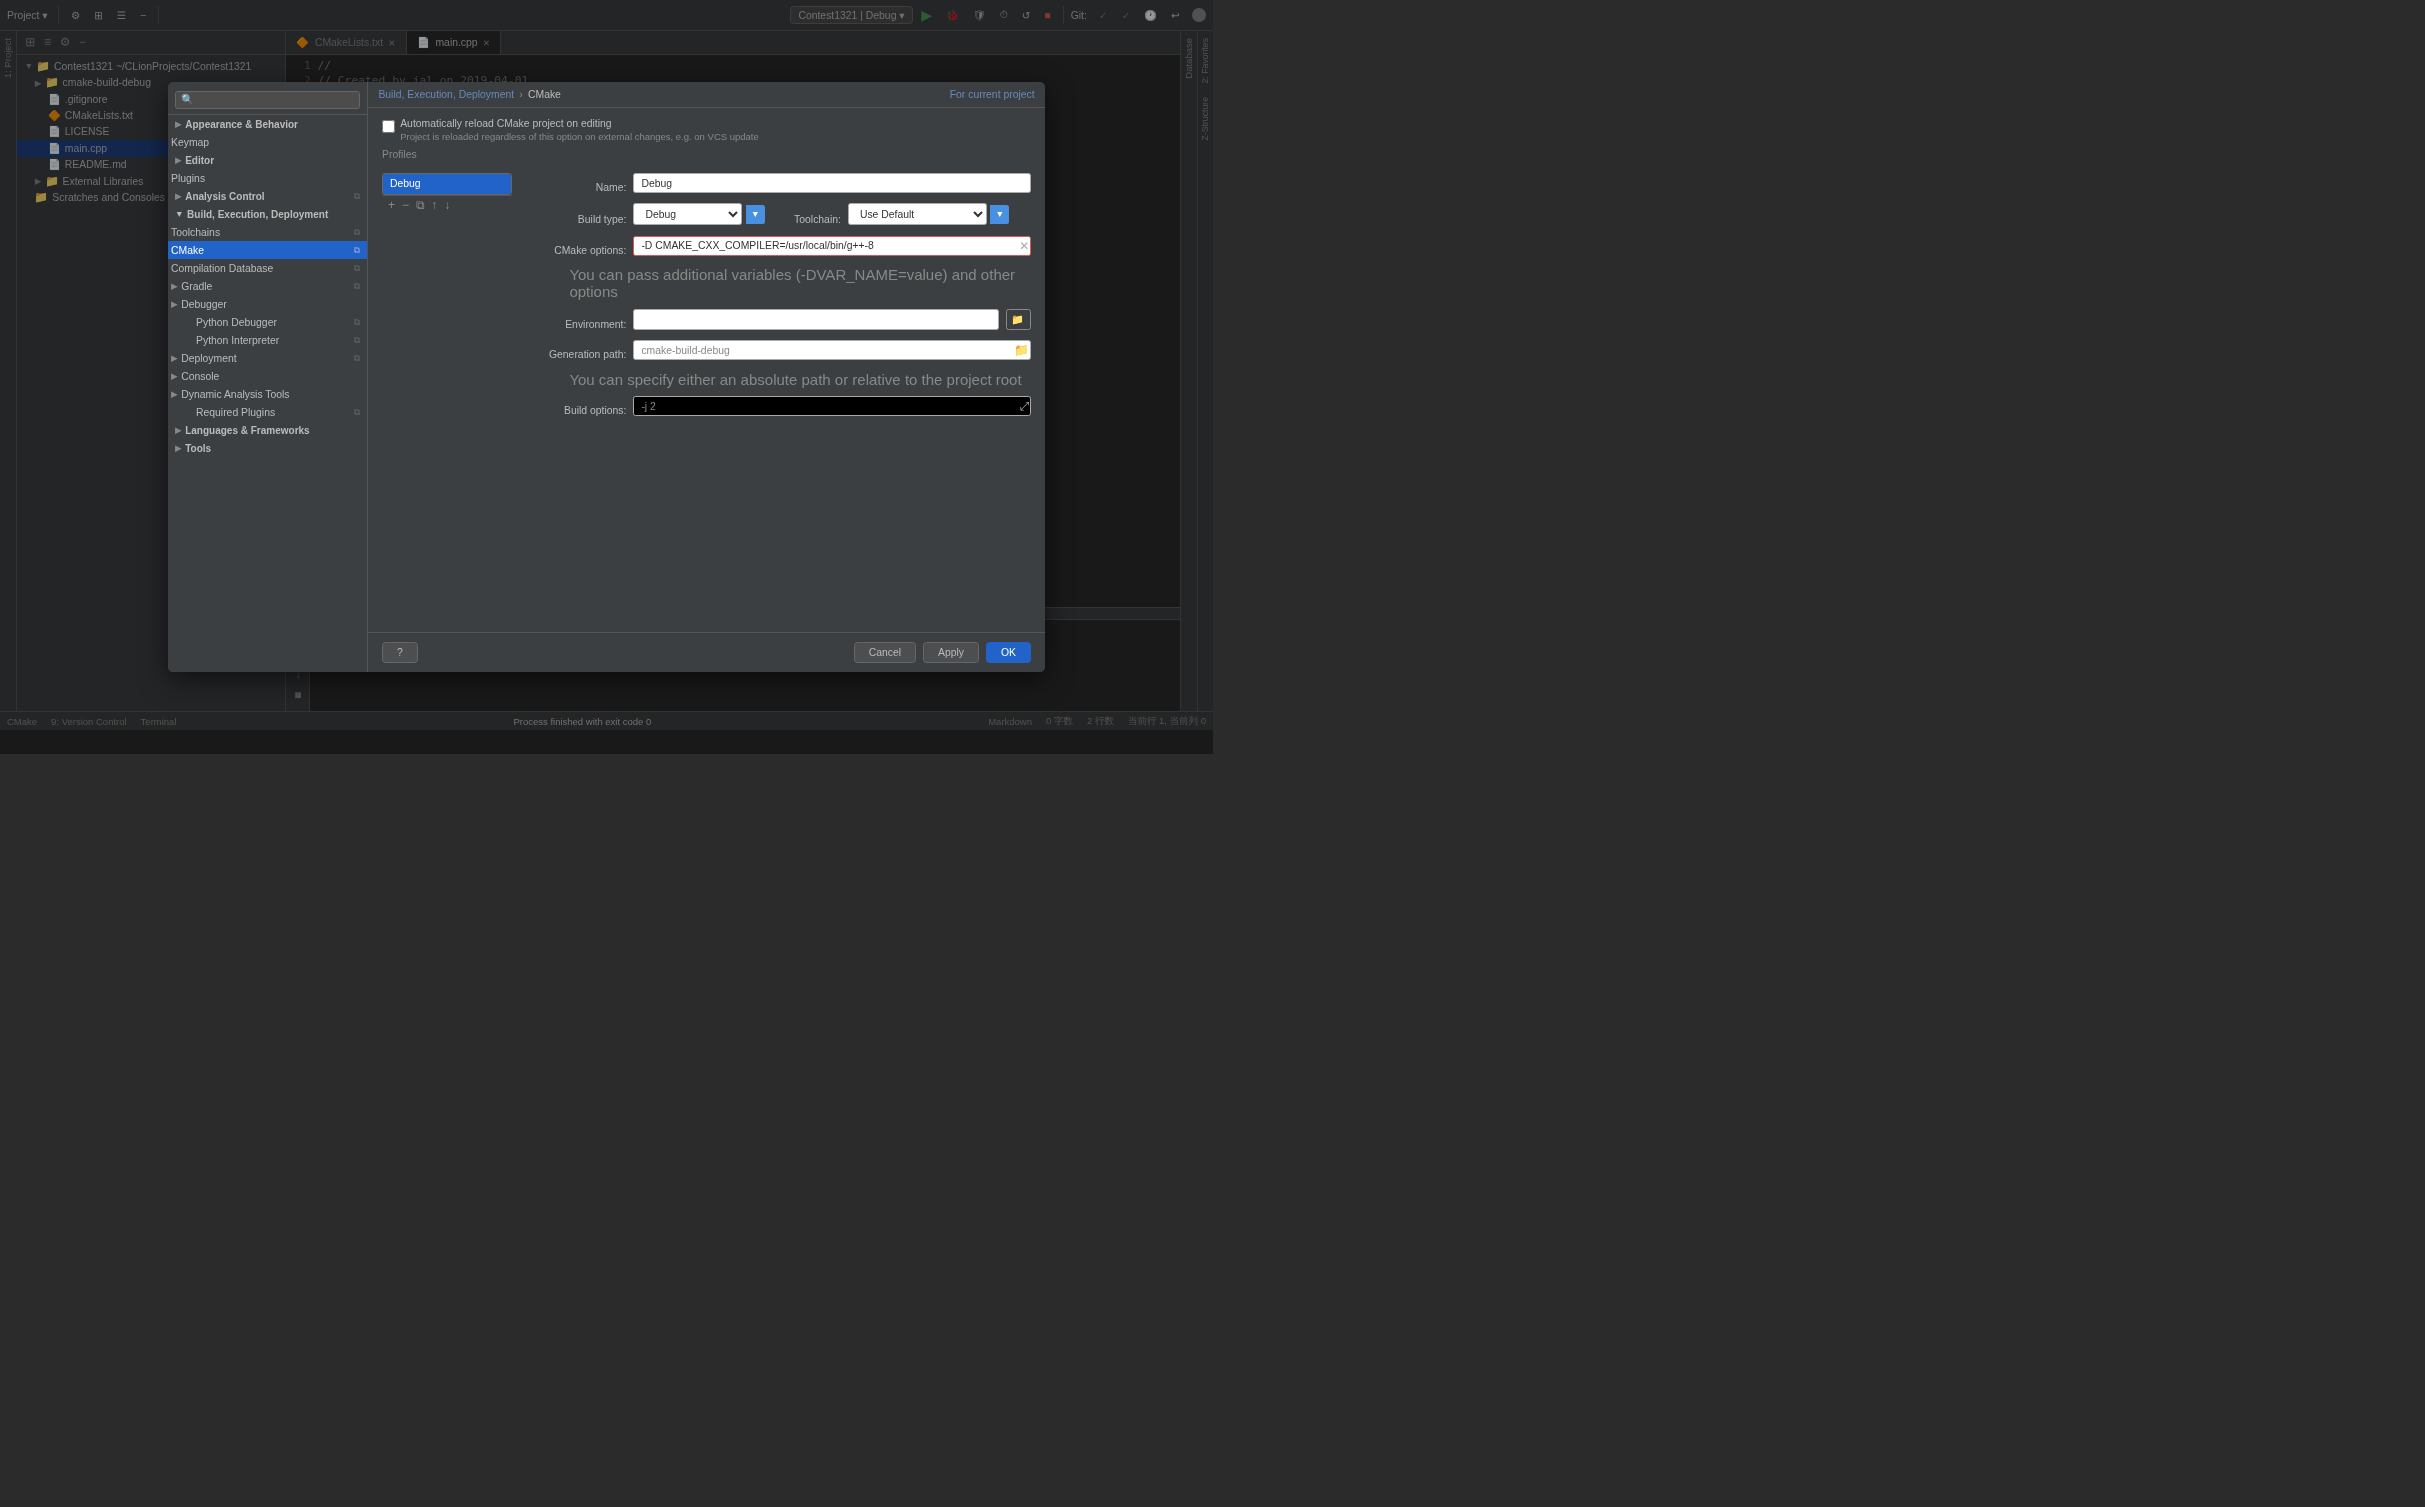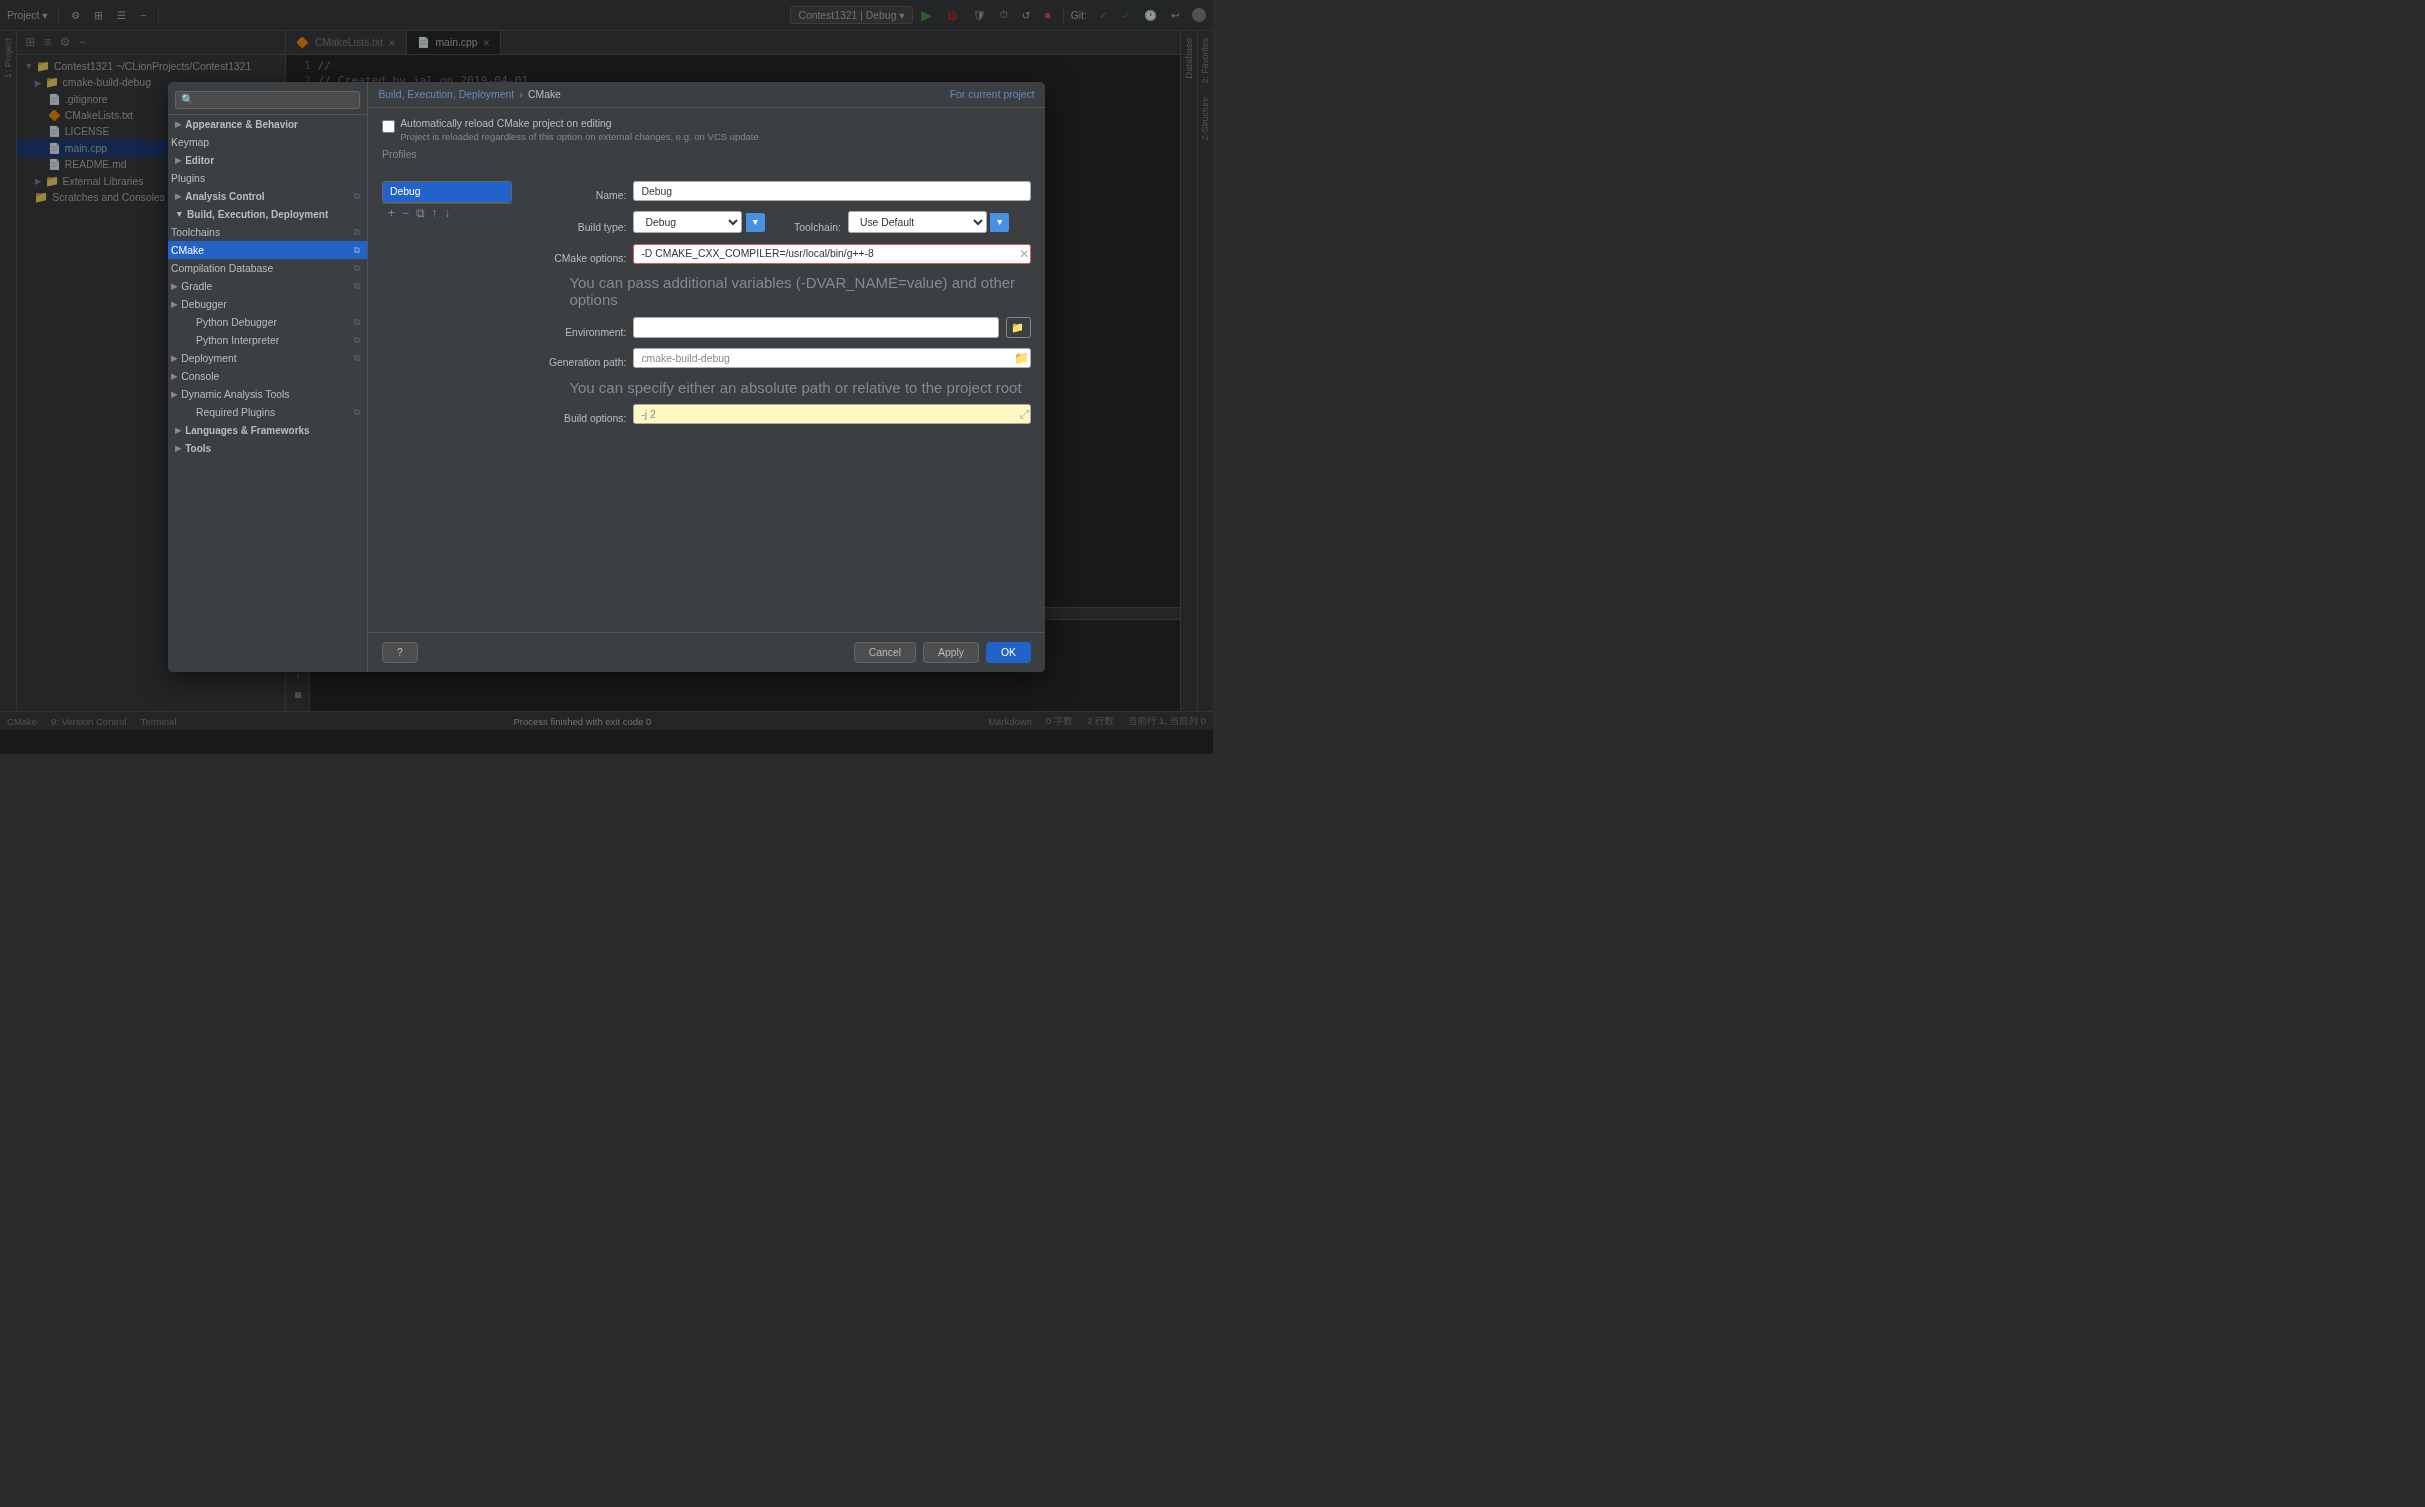--- a/index.html
+++ b/index.html
@@ -463,21 +463,21 @@
       cursor: pointer;
     }
 
     
     .profiles-section {
       margin-bottom: 10.4px;
     }
     .profiles-label {
       color: #888;
       font-size: 10.4px;
-      margin-bottom: 21px;
+      margin-bottom: 13px;
     }
     .profiles-layout {
       display: flex;
       gap: 10.4px;
     }
     .profiles-list {
       width: 130px;
       border: 0.9px solid #666;
       border-radius: 2.6px;
       overflow: hidden;
@@ -999,21 +999,21 @@
                   <div style="position:relative; flex:1;">
                     <input type="text" style="width: 100%; background: white; border: 0.9px solid rgb(170, 170, 170); border-radius: 2.6px; color: rgb(136, 136, 136); font-size: 10.4px; padding: 3.5px 21px 3.5px 7px;" value="cmake-build-debug">
                     <button style="position:absolute; right:1.7px; top:50%; transform:translateY(-50%); background:transparent; border:none; color:#aaa; cursor:pointer; font-size:12px;">📁</button>
                   </div>
                 </div>
                 <div class="form-hint">You can specify either an absolute path or relative to the project root</div>
 
                 <div class="form-row">
                   <span class="form-label">Build options:</span>
                   <div style="position:relative; flex:1;">
-                    <input type="text" style="width: 100%; background: #fef9c3; border: 0.9px solid rgb(170, 170, 170); border-radius: 2.6px; color: rgb(136, 136, 136); font-size: 10.4px; padding: 3.5px 21px 3.5px 7px;" value="-j 2">
+                    <input type="text" style="width: 100%; background: #000000; border: 0.9px solid rgb(170, 170, 170); border-radius: 2.6px; color: rgb(136, 136, 136); font-size: 10.4px; padding: 3.5px 21px 3.5px 7px;" value="-j 2">
                     <button style="position:absolute; right:1.7px; top:50%; transform:translateY(-50%); background:transparent; border:none; color:#aaa; cursor:pointer; font-size:12px;">⤢</button>
                   </div>
                 </div>
 
               </div>
             </div>
           </div>
 
         </div>
 

